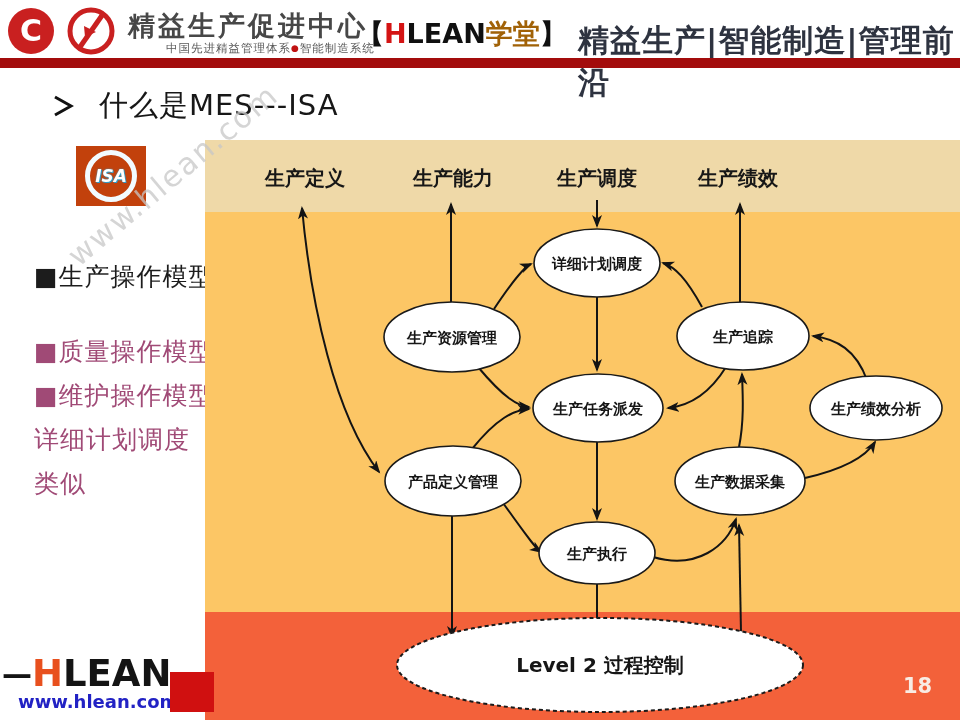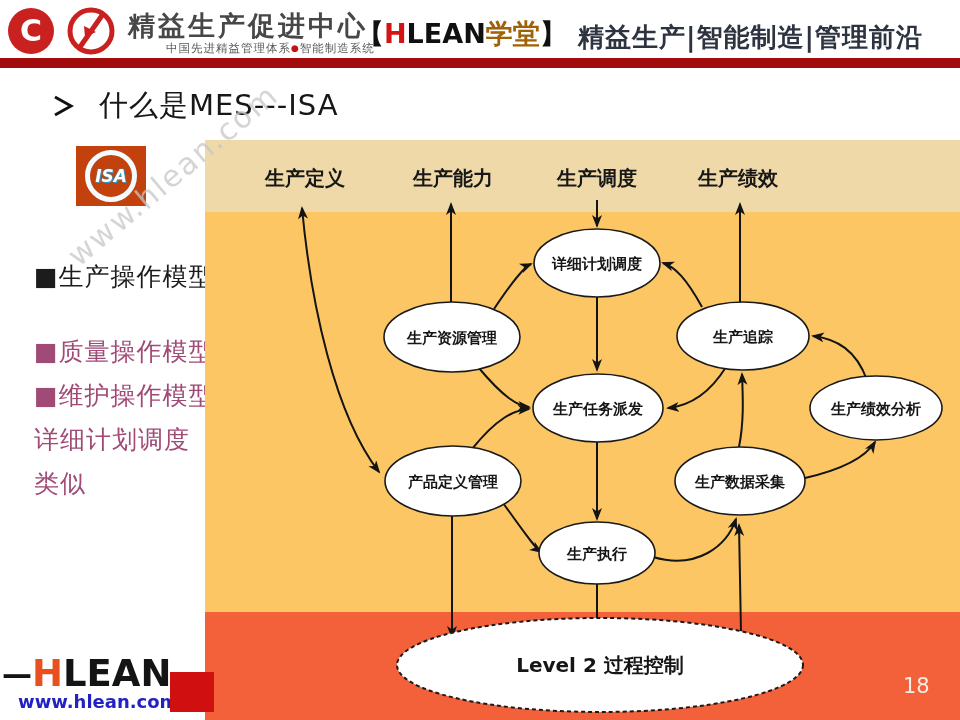--- a/index.html
+++ b/index.html
@@ -7,21 +7,21 @@
        font-family:"DejaVu Sans","Liberation Sans",sans-serif;}
   .abs{position:absolute;}
 
   
   .hdr-brand-title{left:128px;top:8px;font-size:27px;font-weight:bold;color:#474747;letter-spacing:3px;}
   .hdr-brand-sub{left:141px;top:41px;font-size:11.5px;font-weight:normal;color:#5a5a5a;letter-spacing:1px;margin-left:25px;}
   .hdr-brand-sub .dot{color:#c01212;font-size:9px;vertical-align:1px;}
   .hdr-academy{left:357px;top:16px;font-size:27px;font-weight:bold;color:#101010;}
   .hdr-academy .h{color:#d41414;}
   .hdr-academy .school{color:#a16207;margin-top:7px;}
-  .hdr-tagline{left:578px;top:20px;font-size:26px;font-weight:bold;color:#2e3340;letter-spacing:1px;}
+  .hdr-tagline{left:578px;top:20px;font-size:31px;font-weight:bold;color:#2e3340;letter-spacing:1px;}
   .red-bar{left:0;top:58px;width:960px;height:10px;background:#a30c0c;}
 
   
   .title-row{left:52px;top:86px;display:flex;align-items:center;gap:25px;}
   .page-title{font-size:29px;color:#171717;letter-spacing:1px;}
 
   
   .isa{left:58px;top:146px;width:70px;height:60px;background:#c2410c;display:flex;align-items:center;justify-content:center;margin-left:18px;}
   .isa .ring{width:52px;height:52px;border:5px solid #f2fbff;border-radius:50%;display:flex;align-items:center;justify-content:center;box-sizing:border-box;}
   .isa .txt{color:#ffffff;font-weight:bold;font-style:italic;font-size:17px;text-shadow:0 0 2px #2e9cc9,1px 1px 0 #2e9cc9;}
@@ -36,21 +36,21 @@
 
   
   .diagram{left:205px;top:140px;}
 
   
   .f-logo{left:2px;top:652px;font-size:37px;font-weight:800;color:#141414;letter-spacing:0px;display:flex;align-items:center;}
   .f-logo .dash{font-weight:bold;color:#141414;font-size:30px;}
   .f-logo .h{color:#e8501e;}
   .f-url{left:18px;top:691px;font-size:18px;font-weight:bold;color:#2222c4;}
   .f-square{left:170px;top:672px;width:44px;height:40px;background:#d01010;}
-  .f-page{left:903px;top:674px;font-size:21px;color:#f8ece4;}
+  .f-page{left:903px;top:674px;font-size:21px;color:#f8ece4;font-weight:bold;}
 </style>
 </head>
 <body>
 
 <div>
 
   <div>
     <svg class="abs" style="left:6px;top:6px;" width="118" height="50">
       <circle cx="25" cy="25" r="23" fill="#c92020"></circle>
       <text x="25" y="35" text-anchor="middle" font-size="30" font-weight="bold" fill="#ffffff">C</text>

